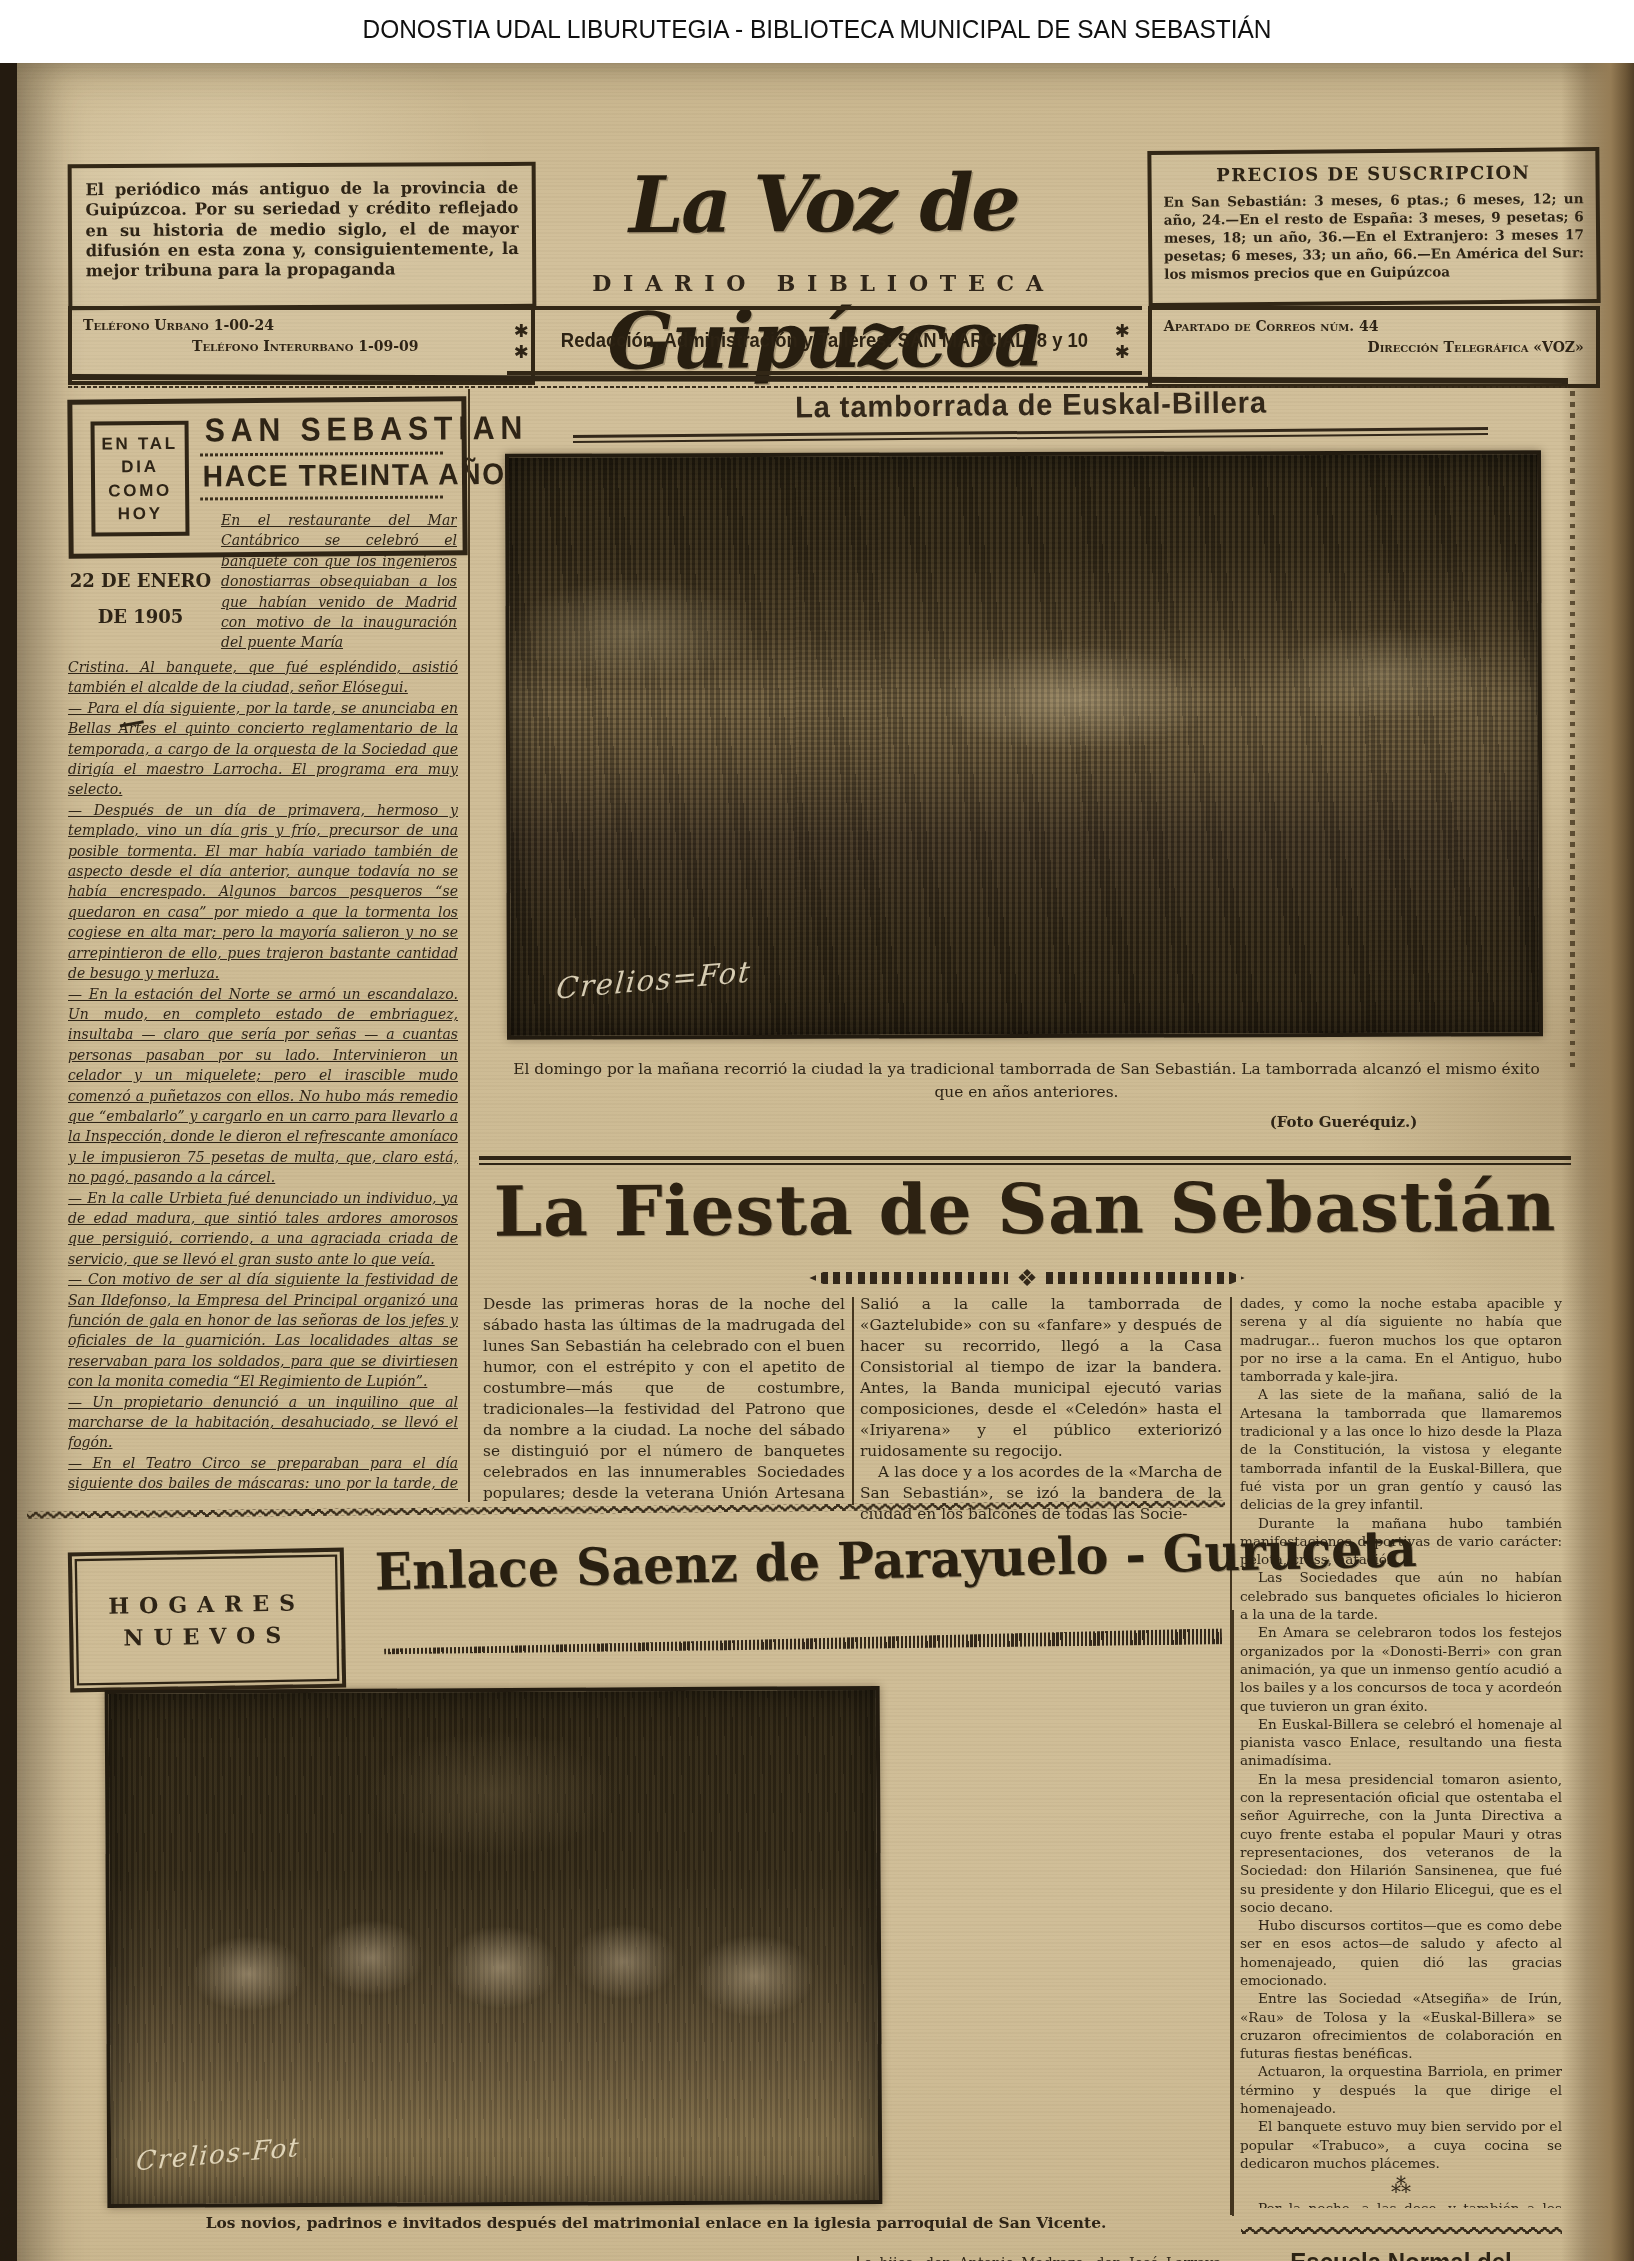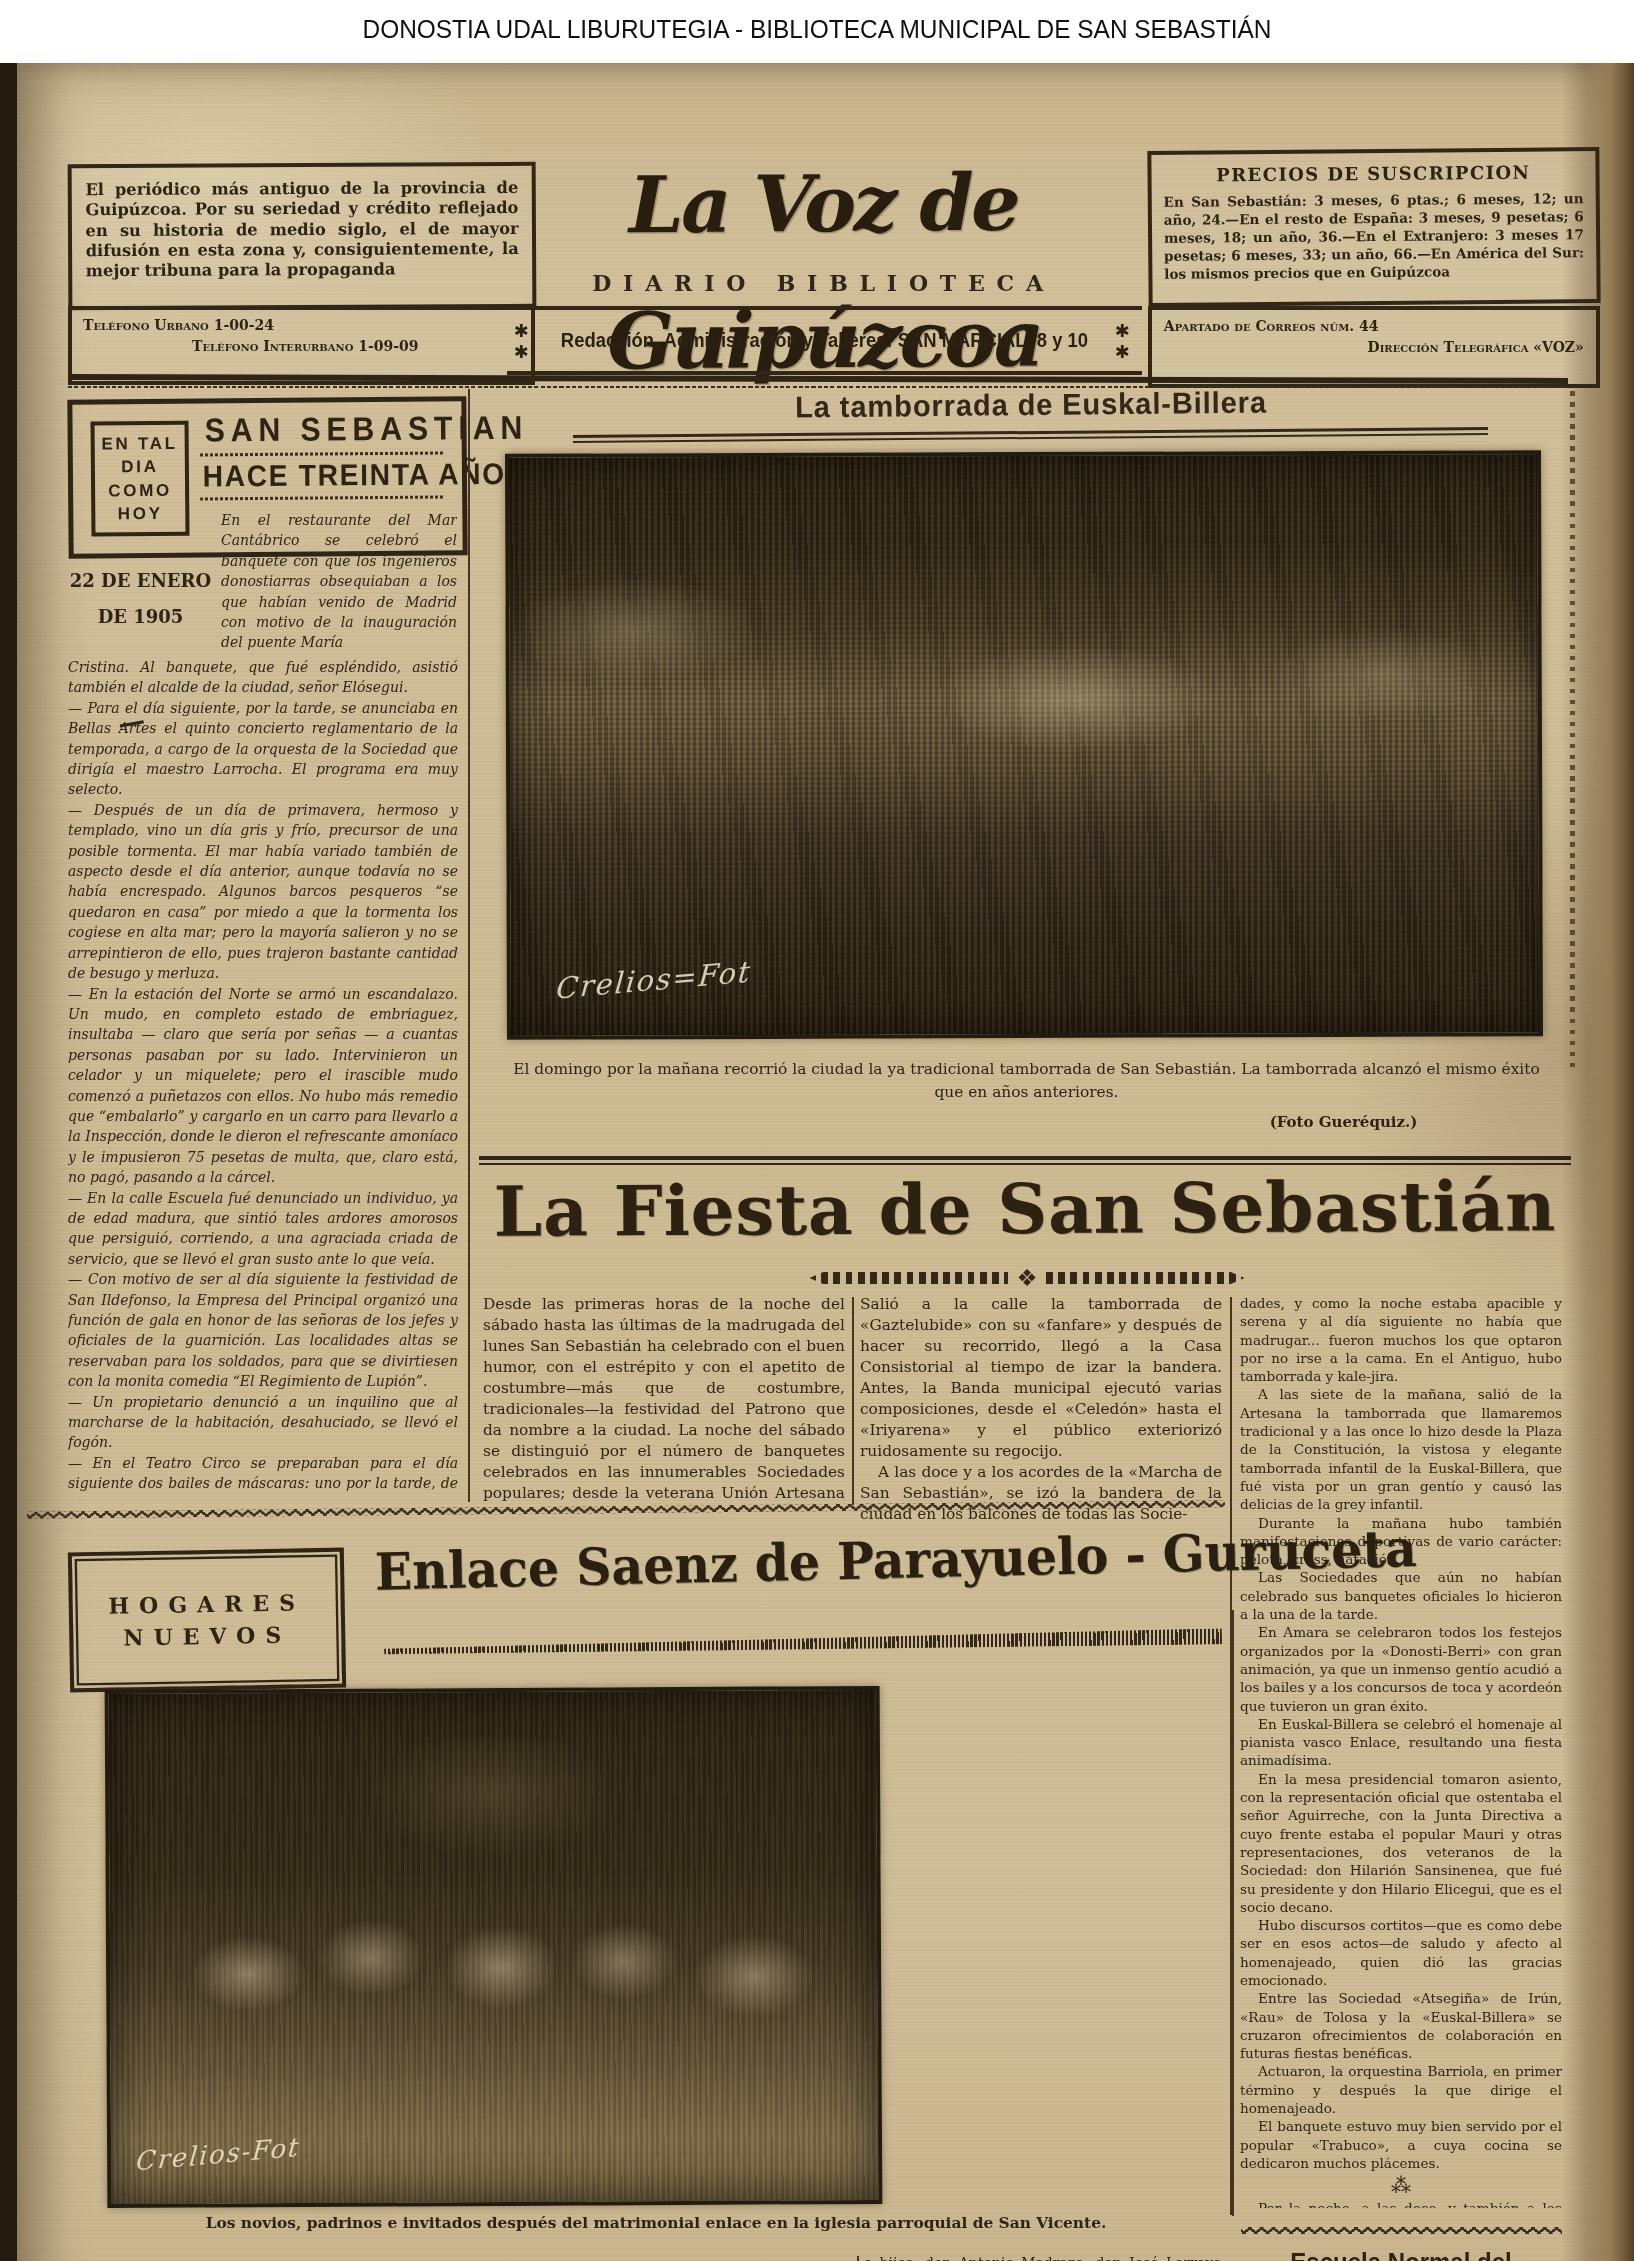--- a/index.html
+++ b/index.html
@@ -58,21 +58,21 @@
   .ta-header{left:68px;top:398px;width:389px;height:149px;border:5.4px solid #2f2516;transform:rotate(-.5deg);}
   .entaldia{position:absolute;left:18px;top:17px;width:90px;height:107px;border:4.1px solid #2f2516;
     display:flex;flex-direction:column;justify-content:center;align-items:center;
     font-family:"Liberation Sans",sans-serif;font-weight:bold;font-size:17px;line-height:23.5px;letter-spacing:2.7px;}
   .ta-titles{position:absolute;left:122px;top:8.1px;width:253px;text-align:center;}
   .ta-t1{font-family:"Liberation Sans",sans-serif;font-weight:bold;font-size:33px;letter-spacing:6.3px;transform:scaleX(.92);white-space:nowrap;}
   .ta-hatch{height:3.2px;margin:3.6px 4.5px;background:repeating-linear-gradient(90deg,#3a2e1c 0 3.2px, rgba(0,0,0,0) 3.2px 5px);}
   .ta-t2{font-family:"Liberation Sans",sans-serif;font-weight:bold;font-size:30px;letter-spacing:1.8px;transform:scaleX(.94);white-space:nowrap;}
   .ta-date{left:68px;top:563px;width:145px;text-align:center;font-weight:bold;font-size:18px;line-height:36px;}
   .ta-squiggle{left:118px;top:706px;font-size:27px;font-weight:bold;transform:rotate(-10deg);}
-  .ta-article{font-style:italic;font-size:14px;line-height:20.4px;text-align:justify;color:#2f2518;}
+  .ta-article{font-style:italic;font-size:14px;line-height:20.4px;text-align:justify;color:#2f2518;text-decoration:underline;}
   .ta-intro{left:221px;top:510px;width:236px;height:149px;overflow:hidden;}
   .ta-paras{left:68px;top:657px;width:390px;height:837px;overflow:hidden;}
   .ta-paras p{margin:0;}
 
   .vrule{background:#43351f;width:1.8px;}
 
   
   .tb-headline{left:520px;top:388px;width:1022px;text-align:center;
     font-family:"Liberation Sans",sans-serif;font-weight:bold;font-size:30px;color:#33281a;
     letter-spacing:0.9px;transform:rotate(-.6deg) scaleX(.97);}
@@ -210,21 +210,21 @@
   <div>22 DE ENERO</div>
   <div>DE 1905</div>
 </div>
 <div class="abs ta-squiggle">—</div>
 <div class="abs ta-article ta-intro">En el restaurante del Mar Cantábrico se celebró el banquete con que los ingenieros donostiarras obsequiaban a los que habían venido de Madrid con motivo de la inauguración del puente María</div>
 <div class="abs ta-article ta-paras">
   <p>Cristina. Al banquete, que fué espléndido, asistió también el alcalde de la ciudad, señor Elósegui.</p>
   <p>— Para el día siguiente, por la tarde, se anunciaba en Bellas Artes el quinto concierto reglamentario de la temporada, a cargo de la orquesta de la Sociedad que dirigía el maestro Larrocha. El programa era muy selecto.</p>
   <p>— Después de un día de primavera, hermoso y templado, vino un día gris y frío, precursor de una posible tormenta. El mar había variado también de aspecto desde el día anterior, aunque todavía no se había encrespado. Algunos barcos pesqueros “se quedaron en casa” por miedo a que la tormenta los cogiese en alta mar; pero la mayoría salieron y no se arrepintieron de ello, pues trajeron bastante cantidad de besugo y merluza.</p>
   <p>— En la estación del Norte se armó un escandalazo. Un mudo, en completo estado de embriaguez, insultaba — claro que sería por señas — a cuantas personas pasaban por su lado. Intervinieron un celador y un miquelete; pero el irascible mudo comenzó a puñetazos con ellos. No hubo más remedio que “embalarlo” y cargarlo en un carro para llevarlo a la Inspección, donde le dieron el refrescante amoníaco y le impusieron 75 pesetas de multa, que, claro está, no pagó, pasando a la cárcel.</p>
-  <p>— En la calle Escuela fué denunciado un individuo, ya de edad madura, que sintió tales ardores amorosos que persiguió, corriendo, a una agraciada criada de servicio, que se llevó el gran susto ante lo que veía.</p>
+  <p>— En la calle Urbieta fué denunciado un individuo, ya de edad madura, que sintió tales ardores amorosos que persiguió, corriendo, a una agraciada criada de servicio, que se llevó el gran susto ante lo que veía.</p>
   <p>— Con motivo de ser al día siguiente la festividad de San Ildefonso, la Empresa del Principal organizó una función de gala en honor de las señoras de los jefes y oficiales de la guarnición. Las localidades altas se reservaban para los soldados, para que se divirtiesen con la monita comedia “El Regimiento de Lupión”.</p>
   <p>— Un propietario denunció a un inquilino que al marcharse de la habitación, desahuciado, se llevó el fogón.</p>
   <p>— En el Teatro Circo se preparaban para el día siguiente dos bailes de máscaras: uno por la tarde, de tres y media a ocho, y otro por la noche, de nueve y media a una y media.</p>
 
 </div>
 <div class="abs vrule" style="left:468px;top:389px;height:1113px;"></div>
 
 <div class="abs tb-headline">La tamborrada de Euskal-Billera</div>
 <div class="abs tb-under1"></div>
 <div class="abs tb-under2"></div>

